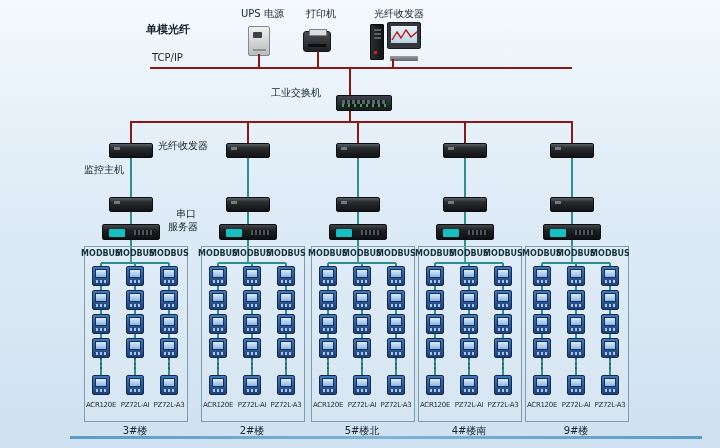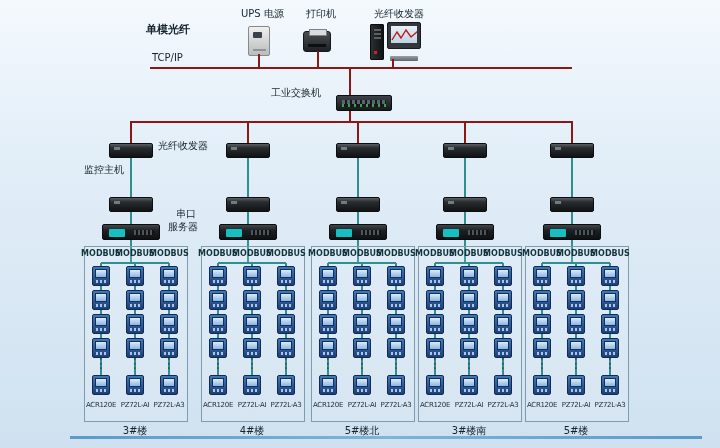--- a/index.html
+++ b/index.html
@@ -245,21 +245,21 @@
     <div class="meter" style="left: 277px; top: 338px; width: 18px; height: 20px;">
       <div class="scr"></div>
       <div class="btns"></div>
     </div>
     <div class="meter" style="left: 277px; top: 375px; width: 18px; height: 20px;">
       <div class="scr"></div>
       <div class="btns"></div>
     </div>
     <div class="dots" style="left: 286px; top: 356px;">⋮</div>
     <div class="model-lbl" style="left: 286px; top: 401px;">PZ72L-A3</div>
-    <div class="bld-lbl" style="left: 252px; top: 424px;">4#楼</div>
+    <div class="bld-lbl" style="left: 252px; top: 424px;">2#楼</div>
     <div class="wire" style="left: 357px; top: 121px; width: 2px; height: 22px; background: rgb(139, 23, 23);"></div>
     <div class="wire" style="left: 357px; top: 158px; width: 2px; height: 39px; background: rgb(46, 143, 143);"></div>
     <div class="wire" style="left: 357px; top: 212px; width: 2px; height: 12px; background: rgb(46, 143, 143);"></div>
     <div class="wire" style="left: 357px; top: 240px; width: 2px; height: 23px; background: rgb(46, 143, 143);"></div>
     <div class="dev transceiver" style="left: 336px; top: 143px; width: 44px; height: 15px;"></div>
     <div class="dev transceiver" style="left: 336px; top: 197px; width: 44px; height: 15px;"></div>
     <div class="dev serial" style="left: 329px; top: 224px; width: 58px; height: 16px;">
       <div class="cy" style="background: rgb(23, 192, 192);"></div>
     </div>
     <div class="gbox" style="left: 311px; top: 246px; width: 102px; height: 174px;"></div>
@@ -413,21 +413,21 @@
     <div class="meter" style="left: 494px; top: 338px; width: 18px; height: 20px;">
       <div class="scr"></div>
       <div class="btns"></div>
     </div>
     <div class="meter" style="left: 494px; top: 375px; width: 18px; height: 20px;">
       <div class="scr"></div>
       <div class="btns"></div>
     </div>
     <div class="dots" style="left: 503px; top: 356px;">⋮</div>
     <div class="model-lbl" style="left: 503px; top: 401px;">PZ72L-A3</div>
-    <div class="bld-lbl" style="left: 469px; top: 424px;">3#楼南</div>
+    <div class="bld-lbl" style="left: 469px; top: 424px;">4#楼南</div>
     <div class="wire" style="left: 571px; top: 121px; width: 2px; height: 22px; background: rgb(139, 23, 23);"></div>
     <div class="wire" style="left: 571px; top: 158px; width: 2px; height: 39px; background: rgb(46, 143, 143);"></div>
     <div class="wire" style="left: 571px; top: 212px; width: 2px; height: 12px; background: rgb(46, 143, 143);"></div>
     <div class="wire" style="left: 571px; top: 240px; width: 2px; height: 23px; background: rgb(46, 143, 143);"></div>
     <div class="dev transceiver" style="left: 550px; top: 143px; width: 44px; height: 15px;"></div>
     <div class="dev transceiver" style="left: 550px; top: 197px; width: 44px; height: 15px;"></div>
     <div class="dev serial" style="left: 543px; top: 224px; width: 58px; height: 16px;">
       <div class="cy" style="background: rgb(23, 192, 192);"></div>
     </div>
     <div class="gbox" style="left: 525px; top: 246px; width: 102px; height: 174px;"></div>
@@ -497,14 +497,14 @@
     <div class="meter" style="left: 601px; top: 338px; width: 18px; height: 20px;">
       <div class="scr"></div>
       <div class="btns"></div>
     </div>
     <div class="meter" style="left: 601px; top: 375px; width: 18px; height: 20px;">
       <div class="scr"></div>
       <div class="btns"></div>
     </div>
     <div class="dots" style="left: 610px; top: 356px;">⋮</div>
     <div class="model-lbl" style="left: 610px; top: 401px;">PZ72L-A3</div>
-    <div class="bld-lbl" style="left: 576px; top: 424px;">5#楼</div>
+    <div class="bld-lbl" style="left: 576px; top: 424px;">9#楼</div>
   </div>
 
 </body></html>

